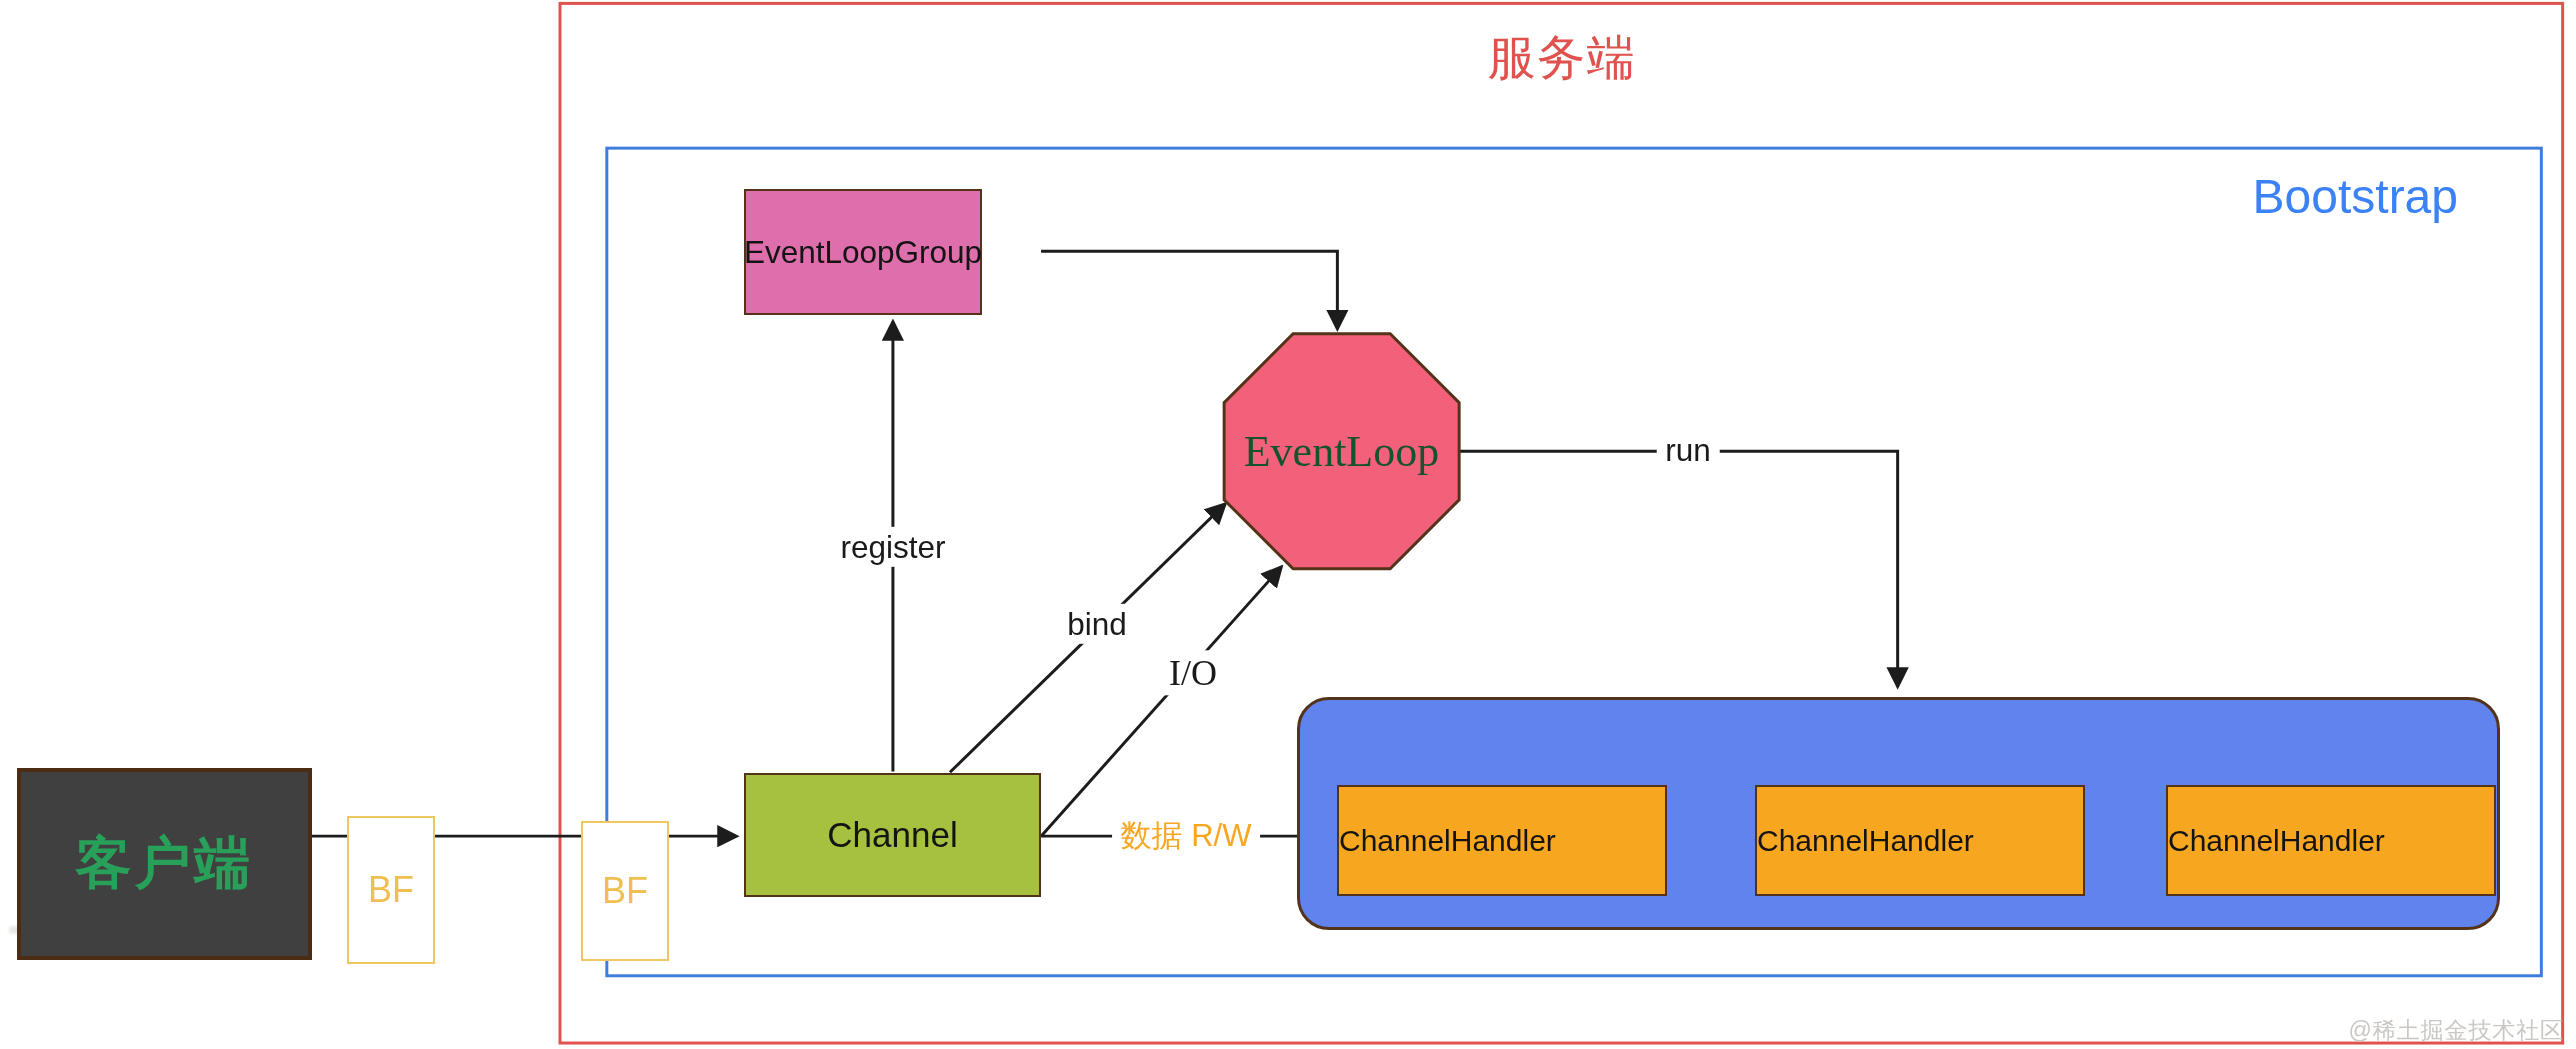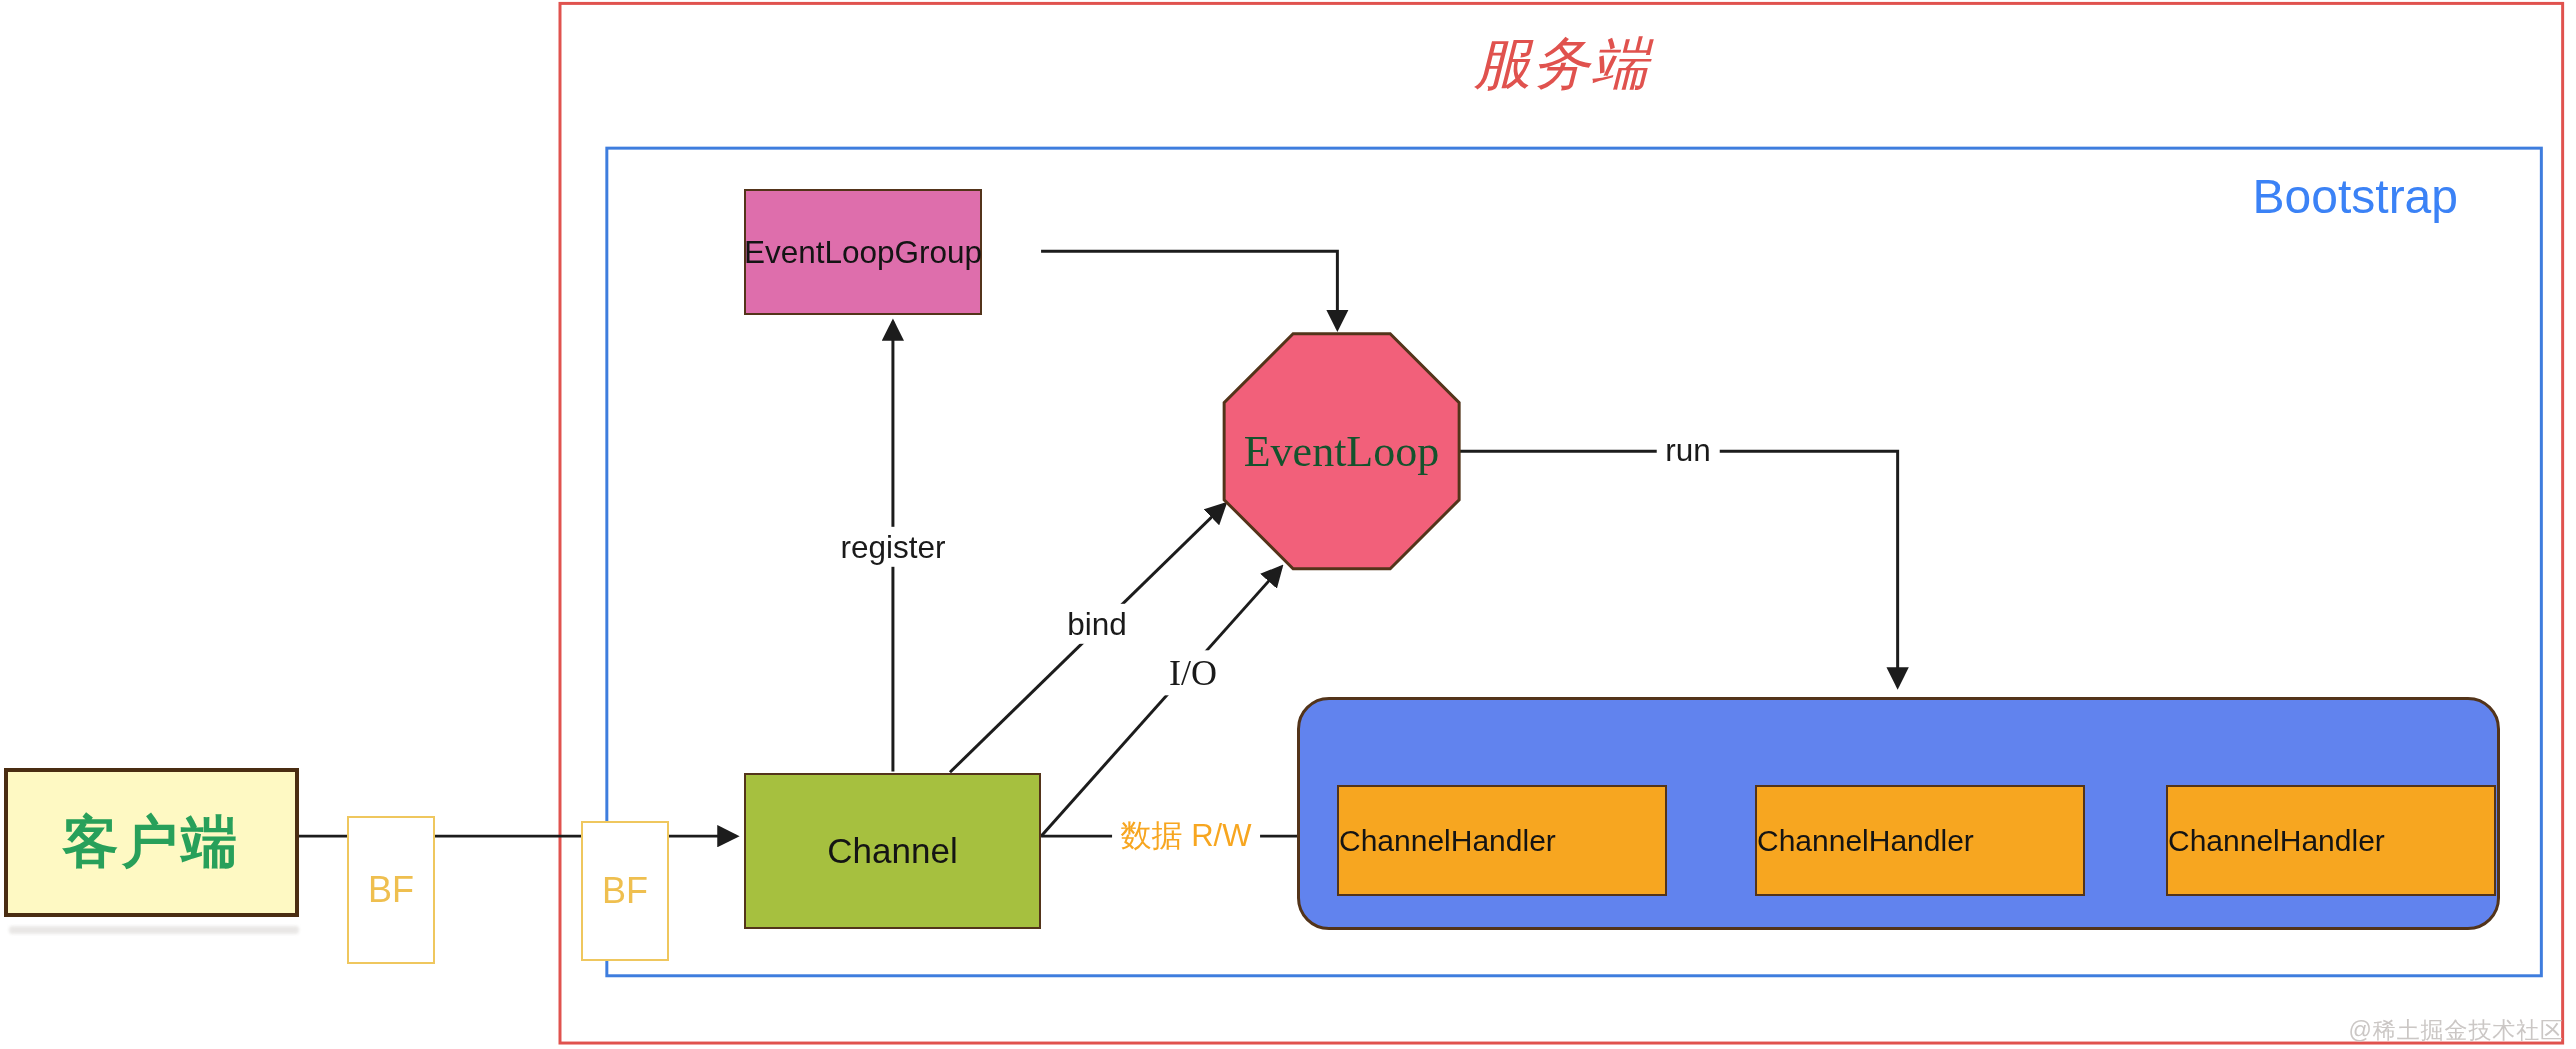--- a/index.html
+++ b/index.html
@@ -8,41 +8,41 @@
     font-family:"Liberation Sans",sans-serif;overflow:hidden;
   }
   svg.canvas{position:absolute;left:0;top:0;}
   .box{
     position:absolute;display:flex;align-items:center;justify-content:center;
     box-sizing:border-box;text-align:center;white-space:nowrap;
   }
   
   .server-title{
     position:absolute;left:560px;top:25.6px;width:2004px;text-align:center;
-    font-size:57px;color:#E0524E;letter-spacing:1.7px;font-style:italic;
+    font-size:48px;color:#E0524E;letter-spacing:1.7px;
   }
   .bootstrap-label{
     position:absolute;right:118px;top:169px;font-size:48px;color:#3b82f6;
   }
   
   .elg{left:744px;top:189px;width:238px;height:126px;background:#DE6EAC;
        border:2.6px solid #53341A;font-size:31.5px;color:#141414;}
   .eventloop-label{left:1224px;top:334px;width:235px;height:235px;
        font-family:"Liberation Serif","DejaVu Serif",serif;font-size:44px;color:#14532d;}
-  .channel{left:744px;top:773px;width:297px;height:156px;background:#A6C03F;
+  .channel{left:744px;top:773px;width:297px;height:124px;background:#A6C03F;
        border:2.6px solid #53341A;font-size:35px;color:#141414;}
   .pipeline{left:1297px;top:697px;width:1203px;height:233px;background:#6183EE;
        border:3px solid #53341A;border-radius:32px;}
   .pipeline-title{position:absolute;left:0;top:22px;width:100%;text-align:center;
        font-size:31.5px;color:#111;}
   .handler{position:absolute;top:85px;width:330px;height:111px;background:#F7A620;
        border:2.6px solid #53341A;display:flex;align-items:center;justify-content:flex-start;
        font-size:30px;color:#141414;box-sizing:border-box;}
   .h1{left:37px;} .h2{left:455px;} .h3{left:866px;}
-  .client{left:4px;top:768px;width:295px;height:149px;background:#fef9c3;
+  .client{left:17px;top:768px;width:295px;height:192px;background:#404040;
        border:4.3px solid #4A2D12;font-size:56px;font-weight:bold;color:#28A05A;letter-spacing:3.4px;}
   .bf{background:#fff;border:2.6px solid #EFC75E;font-size:36px;color:#EFBF4F;margin-top:48px;}
   .bf1{left:347px;top:768px;width:88px;height:148px;}
   .bf2{left:581px;top:773px;width:88px;height:140px;}
   
   .edge-label{
     position:absolute;transform:translate(-50%,-50%);background:#ffffff;
     padding:1.7px 8.5px;font-size:31.5px;color:#1a1a1a;white-space:nowrap;
   }
   .lbl-register{left:893px;top:547px;}

